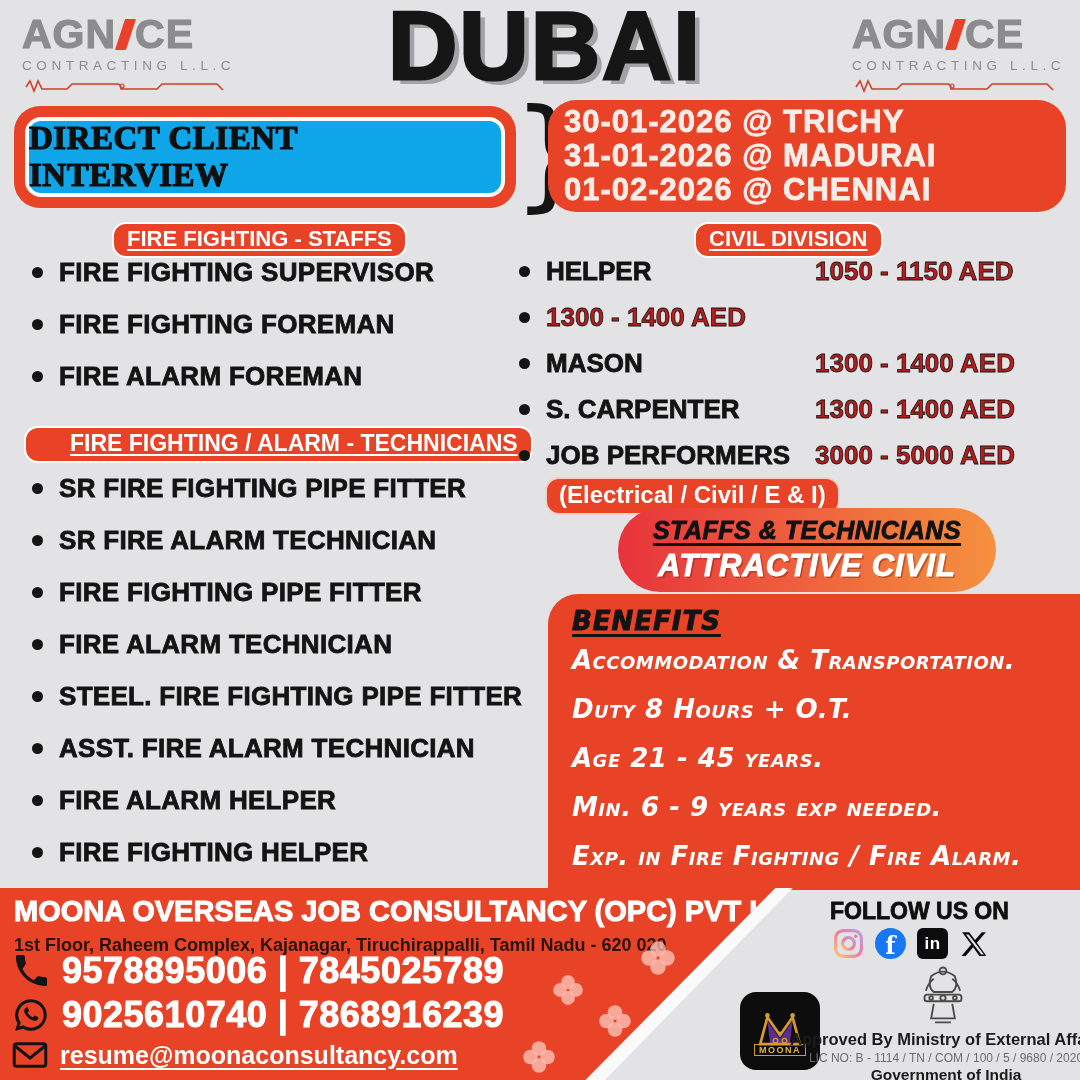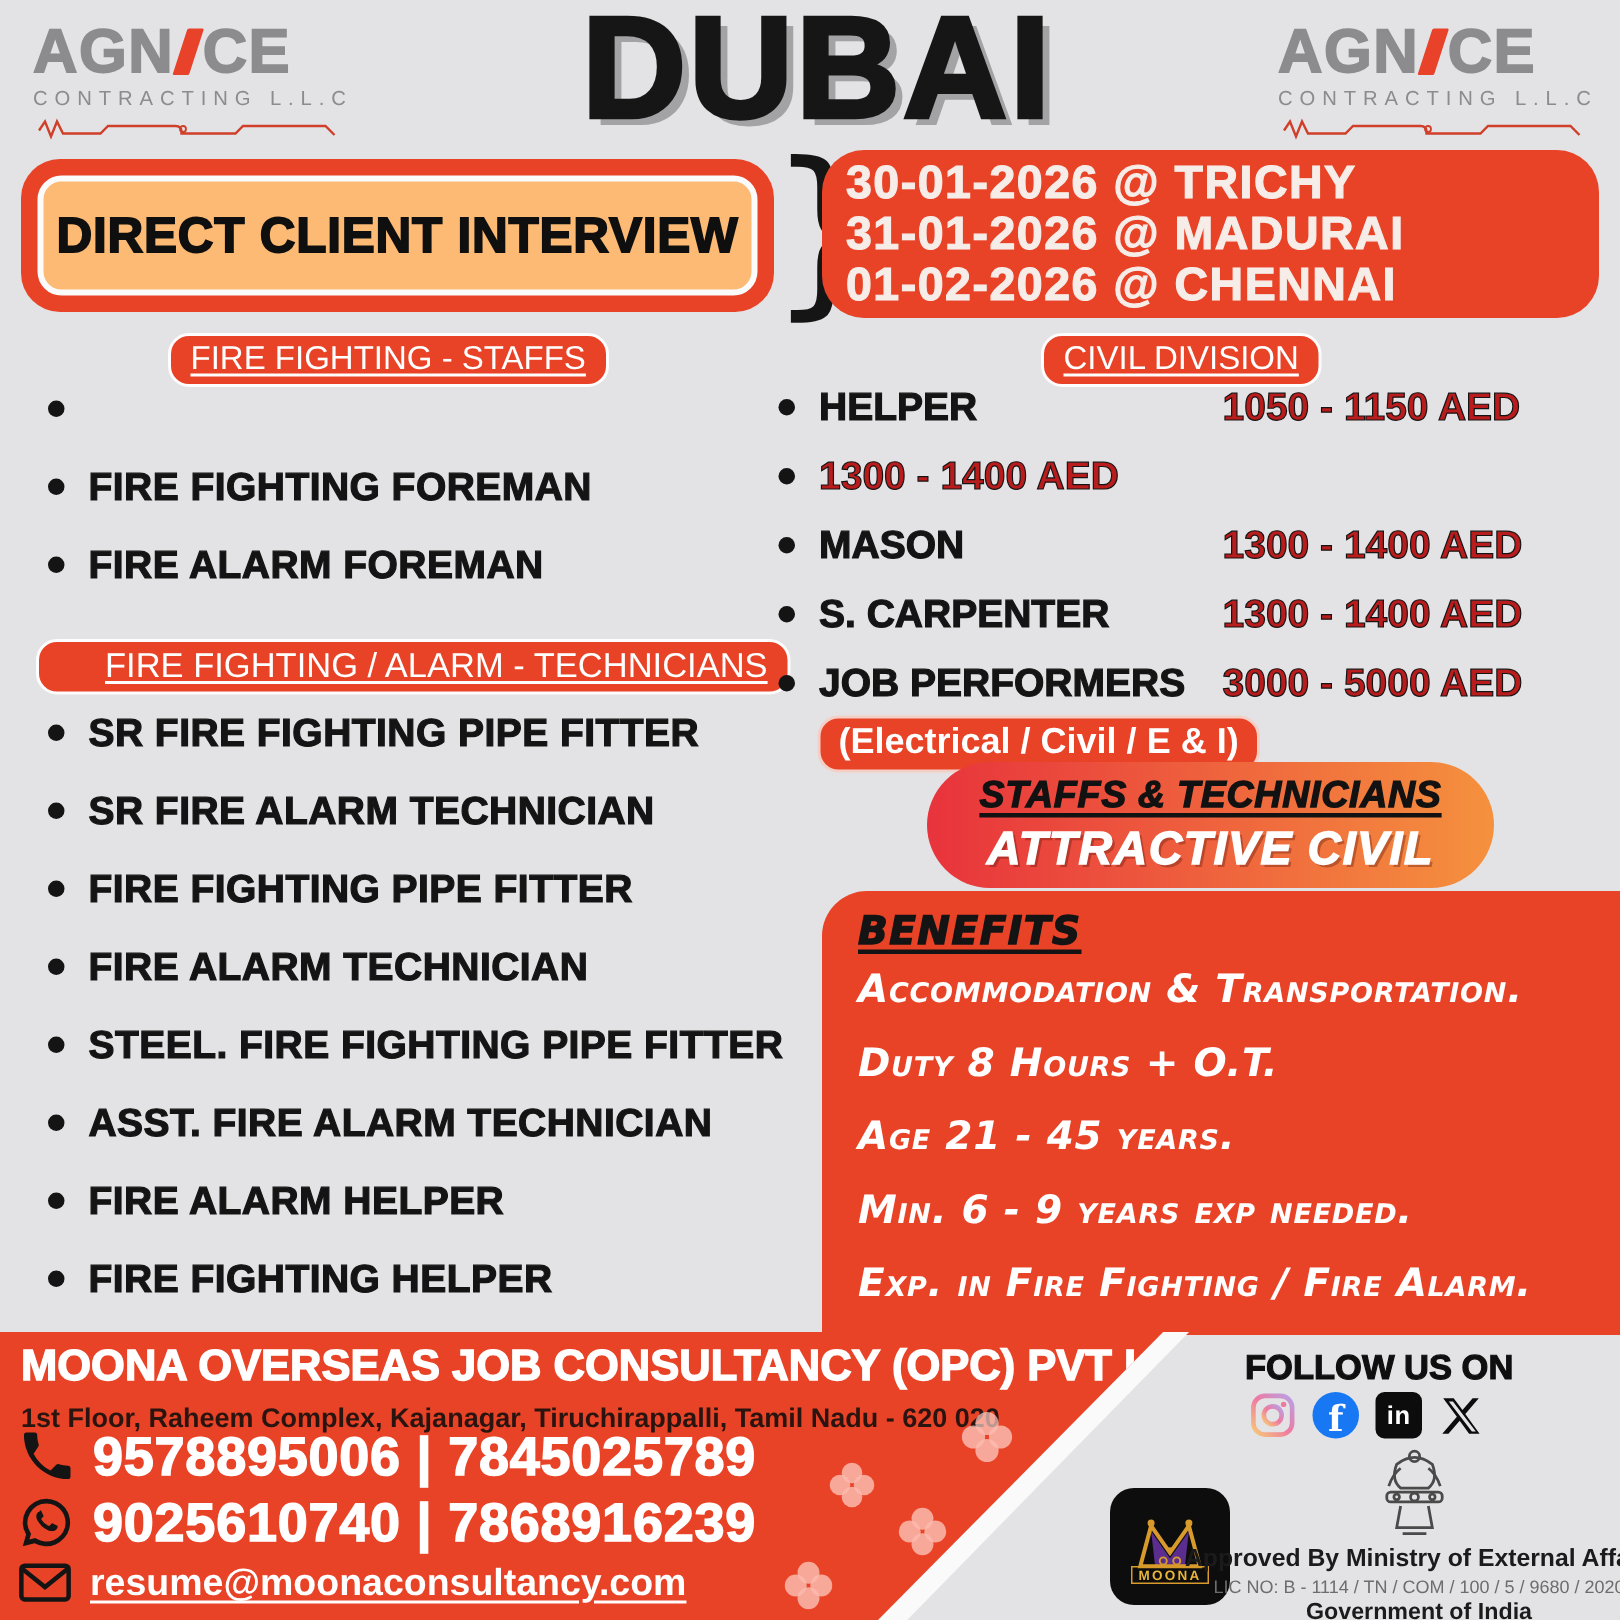--- a/index.html
+++ b/index.html
@@ -18,33 +18,33 @@
   .agnice-sub{font-size:13.5px;color:#8c8c8e;letter-spacing:4.6px;margin-top:3px;font-weight:400;}
   .agnice-deco{margin-top:4px;}
   
   .dubai{position:absolute;left:330px;top:-4px;width:430px;text-align:center;
     font-size:96px;font-weight:700;color:#161616;letter-spacing:2px;line-height:1.05;
     -webkit-text-stroke:3px #161616;text-shadow:6px 5px 0 #a3a3a5;}
   
   .interview-box{position:absolute;left:14px;top:106px;width:502px;height:102px;
     background:#e94327;border-radius:26px;}
   .interview-inner{position:absolute;left:11px;right:11px;top:11px;bottom:11px;
-    background:#fdba74;border:4px solid #fbfbfb;border-radius:16px;
+    background:#0ea5e9;border:4px solid #fbfbfb;border-radius:16px;
     display:flex;align-items:center;justify-content:center;
-    font-size:33px;font-weight:700;color:#0f0f0f;letter-spacing:.5px;
+    font-size:33px;font-weight:700;color:#0f0f0f;letter-spacing:.5px;font-family:Liberation Serif, serif;
     -webkit-text-stroke:1.2px #0f0f0f;}
   .brace{position:absolute;left:512px;top:92px;font-size:122px;line-height:1;
     color:#151515;font-family:"DejaVu Sans",sans-serif;font-weight:400;}
   .dates-box{position:absolute;left:548px;top:100px;width:518px;height:112px;
     background:#e94327;border-radius:28px;padding:5px 0 0 16px;box-sizing:border-box;}
   .date-line{font-size:31px;font-weight:700;color:#f6ece8;letter-spacing:1px;
     line-height:34px;-webkit-text-stroke:.8px #f6ece8;}
   
   .pill{position:absolute;background:#e94327;border:2px solid #fdfdfd;border-radius:14px;
-    color:#fff;font-weight:400;padding:2px 13px 4px;white-space:nowrap;
+    color:#fff;font-weight:700;padding:2px 13px 4px;white-space:nowrap;
     text-decoration:underline;text-decoration-thickness:2px;text-underline-offset:3px;}
   .pill.staffs{left:112px;top:222px;font-size:22px;}
   .pill.civil{left:694px;top:222px;font-size:22px;}
   .pill.tech{left:24px;top:426px;font-size:23px;padding-left:44px;}
   
   .job-list{position:absolute;left:28px;width:516px;}
   .job-list.one{top:246px;}
   .job-list.two{top:462px;}
   .job-item{display:flex;align-items:center;height:52px;}
   .dot{width:11px;height:11px;border-radius:50%;background:#141414;margin:0 16px 0 4px;flex:none;}
@@ -162,20 +162,21 @@
     <div class="date-line">01-02-2026 @ CHENNAI</div>
   </div>
 
   <div class="pill staffs">FIRE FIGHTING - STAFFS</div>
   <div class="pill civil">CIVIL DIVISION</div>
   <div class="pill tech">FIRE FIGHTING / ALARM - TECHNICIANS</div>
 
   <div class="job-list one">
     <div class="job-item">
         <span class="dot"></span>
+        <span class="job-label">FIRE FIGHTING SUPERVISOR</span>
       </div>
     <div class="job-item">
         <span class="dot"></span>
         <span class="job-label">FIRE FIGHTING FOREMAN</span>
       </div>
     <div class="job-item">
         <span class="dot"></span>
         <span class="job-label">FIRE ALARM FOREMAN</span>
       </div>
   </div>

